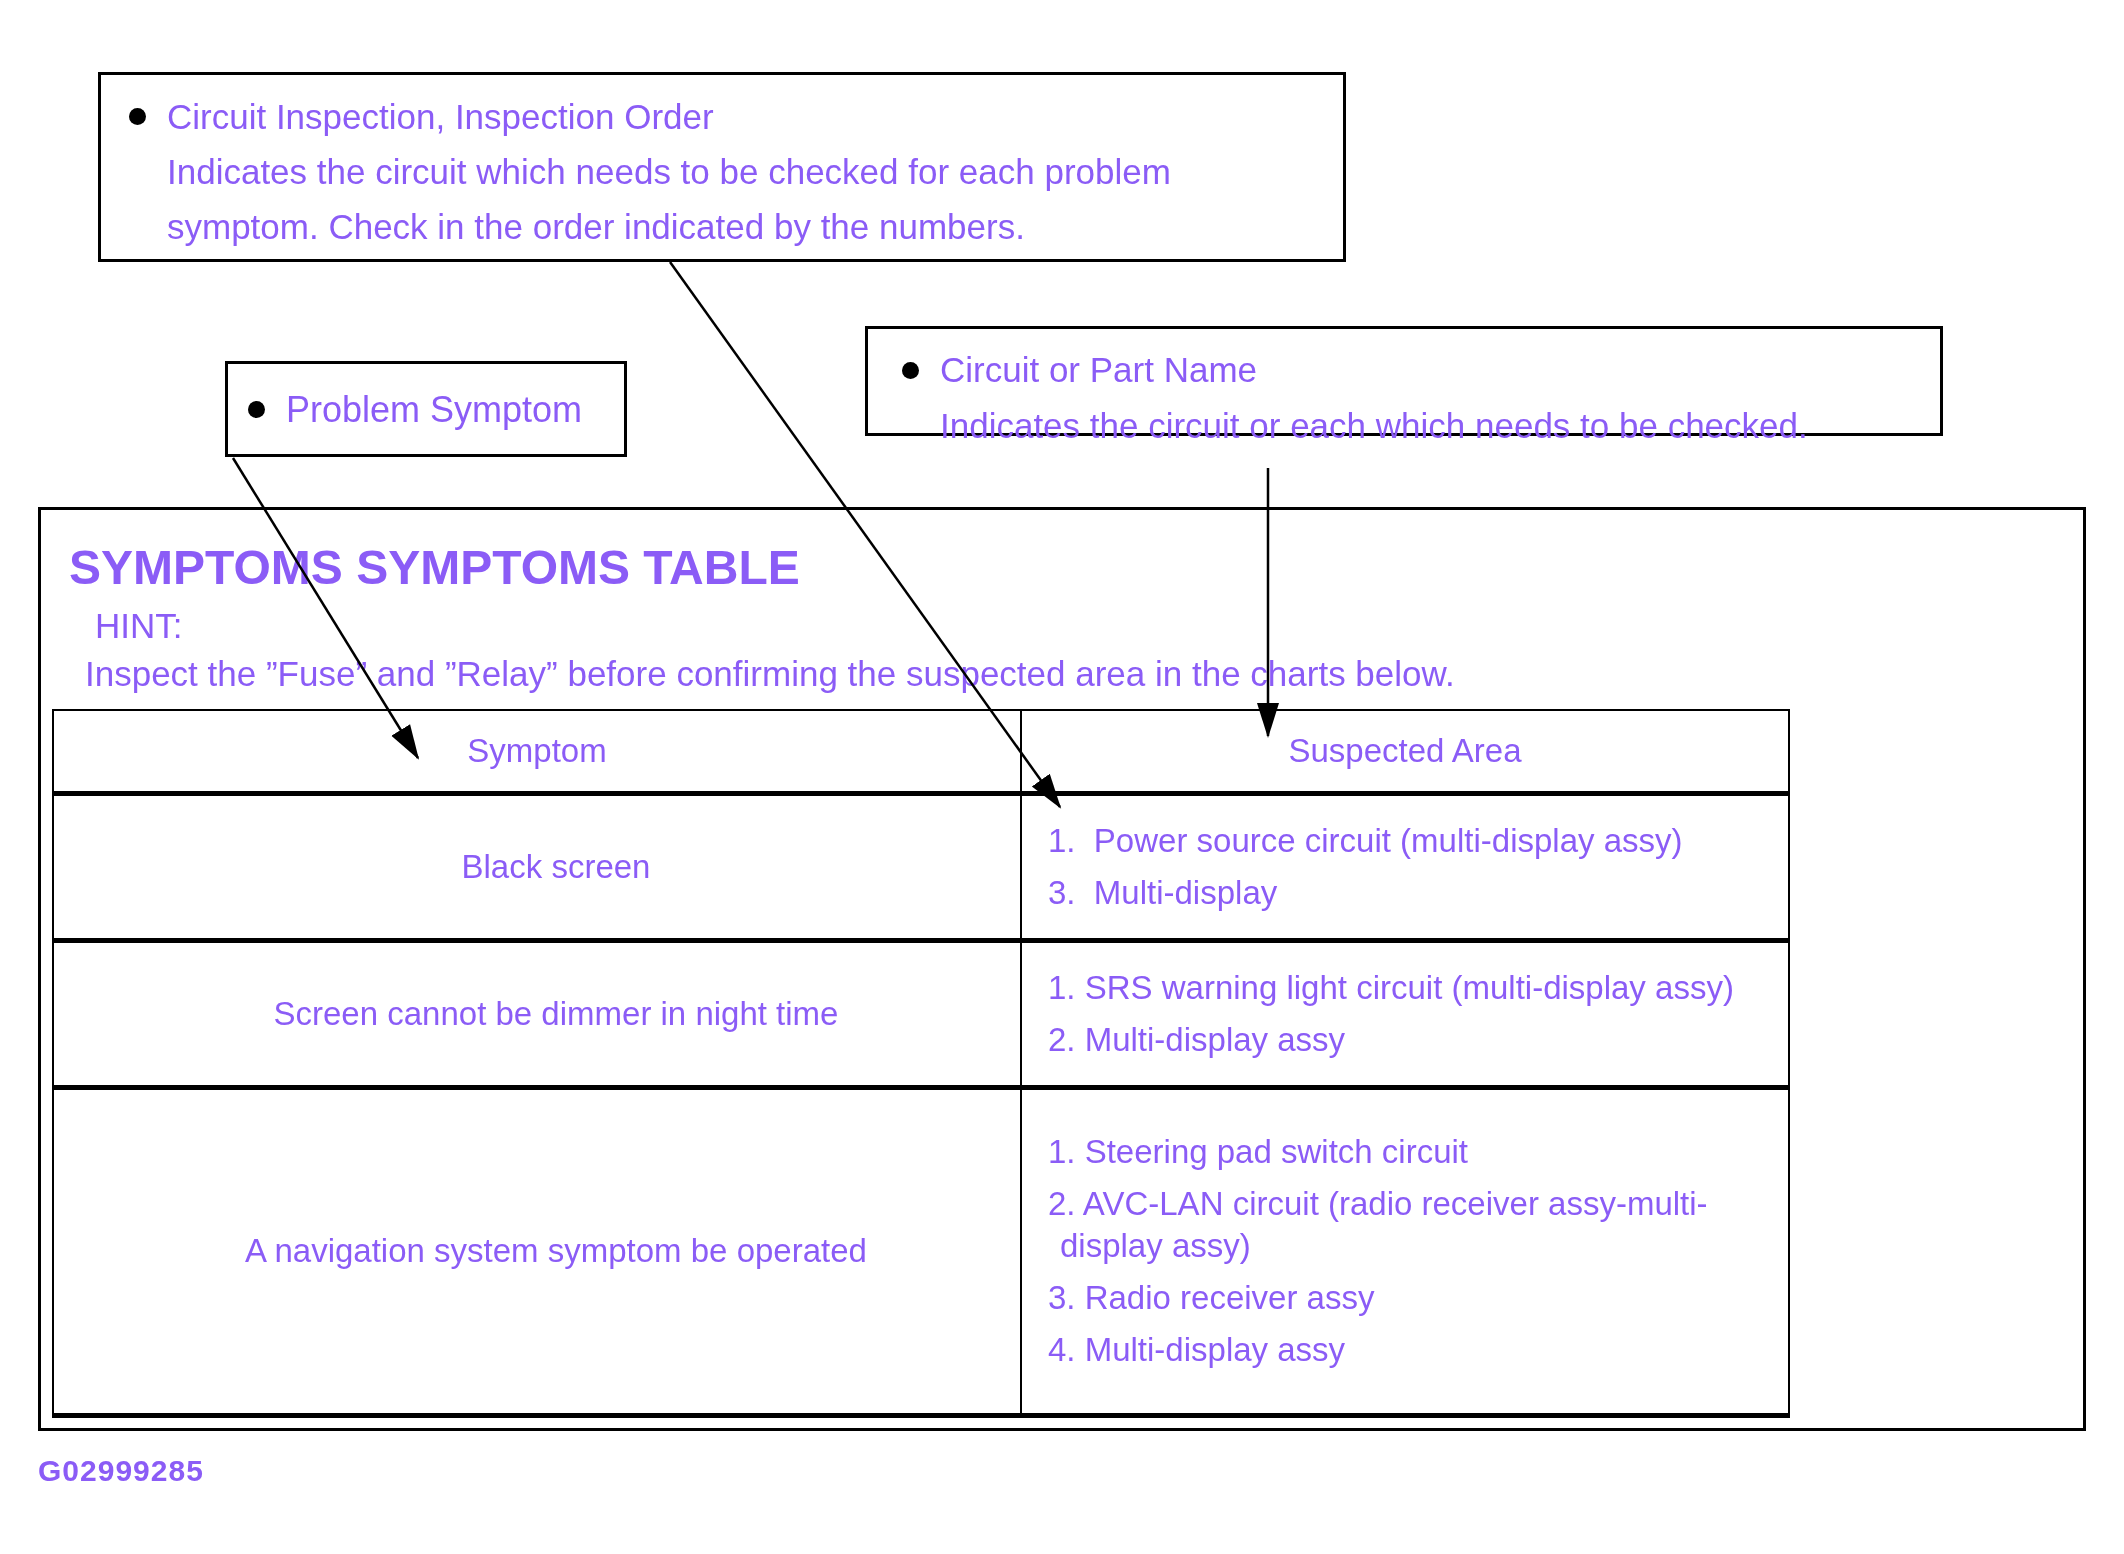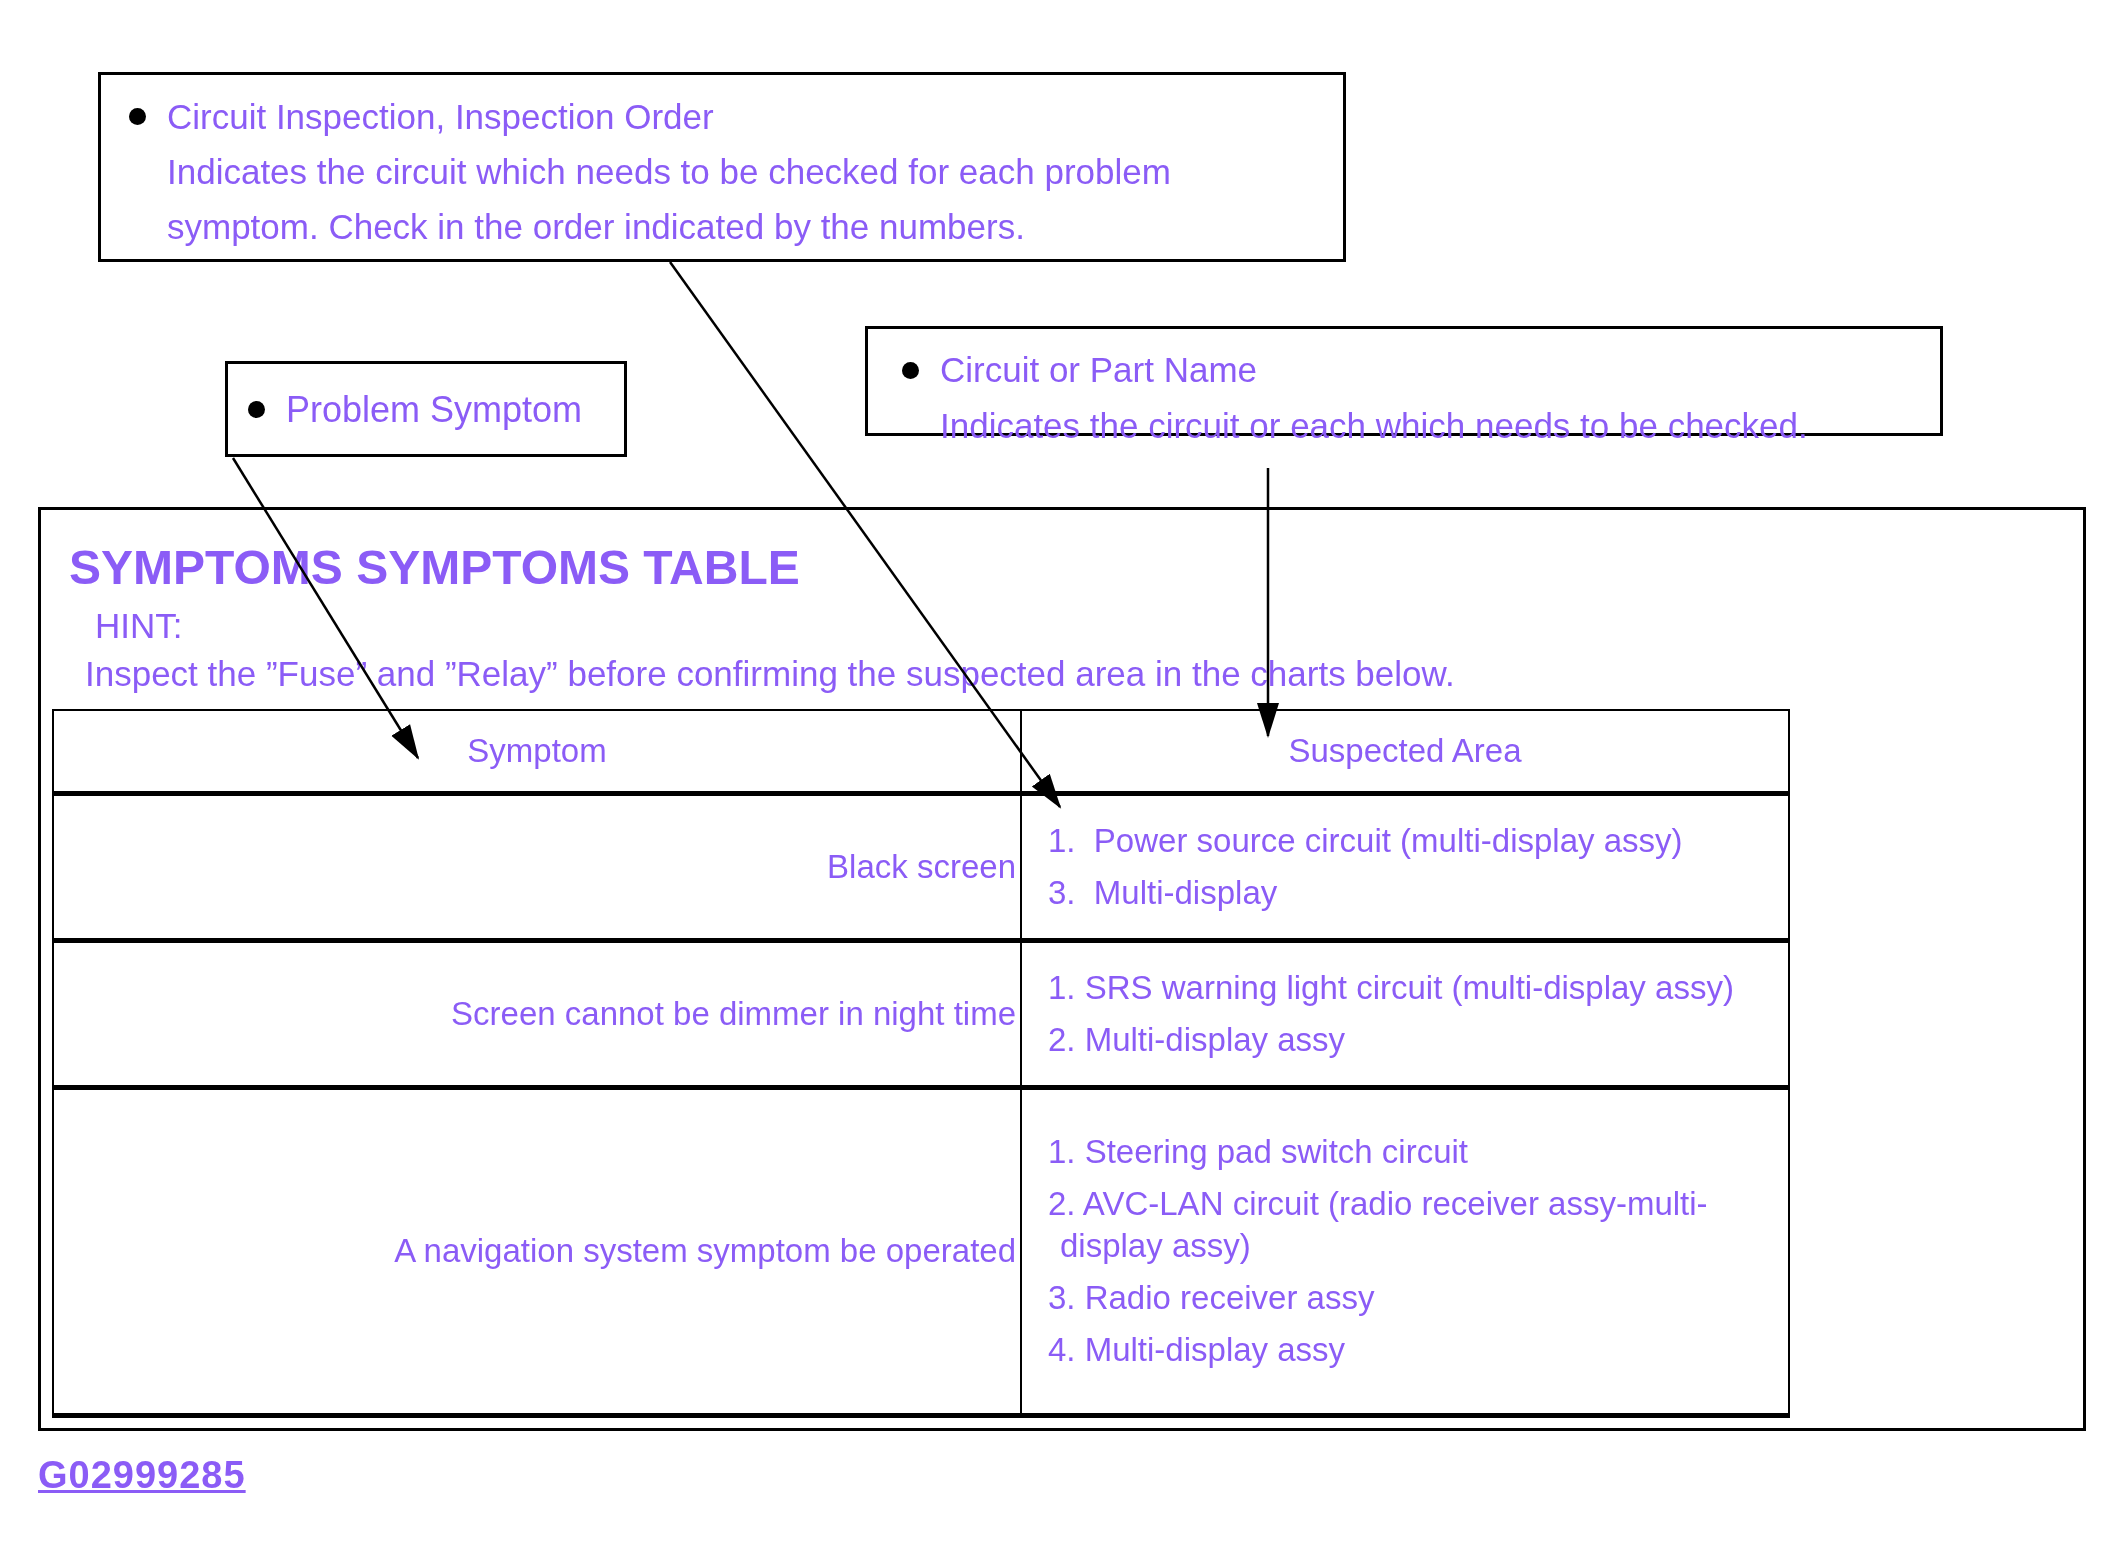--- a/index.html
+++ b/index.html
@@ -60,37 +60,37 @@
   table.symptoms thead tr{height:83px;}
   table.symptoms thead th{
     font-weight:normal;text-align:center;vertical-align:middle;
     border-bottom:5px solid #000;
   }
   table.symptoms tbody tr td{border-bottom:5px solid #000;}
   tr.row-0{height:122px;}
   tr.row-1{height:124px;}
   tr.row-2{height:328px;}
   td.symptom-cell{
-    vertical-align:middle;text-align:right;
+    vertical-align:middle;text-align:center;
     padding-left:42px;padding-right:4px;
   }
   td.area-cell{
     vertical-align:middle;text-align:left;
     padding:14px 14px 14px 26px;
   }
   .area-item{
     padding-left:12px;text-indent:-12px;
     margin:10px 0;
     line-height:42px;
     white-space:pre-wrap;
   }
 
   .figure-id{
     position:absolute;left:38px;top:1454px;
-    font-size:38px;font-weight:bold;letter-spacing:1px;text-decoration:underline;
+    font-size:30px;font-weight:bold;letter-spacing:1px;
   }
 
   
   svg.arrows{
     position:absolute;left:0;top:0;width:2124px;height:1554px;
     pointer-events:none;z-index:5;
   }
 </style>
 </head>
 <body>

